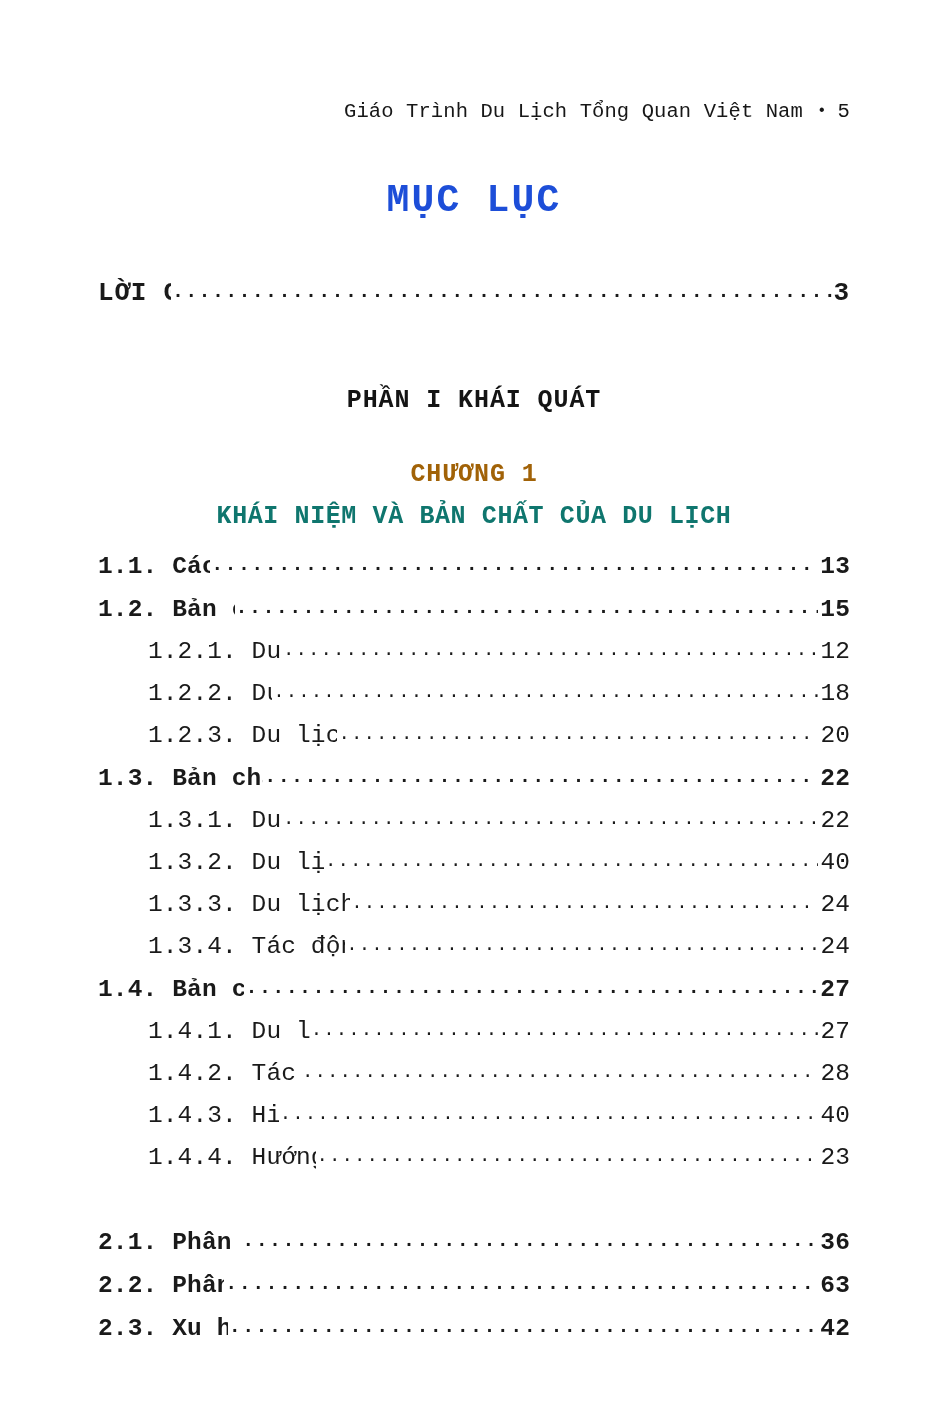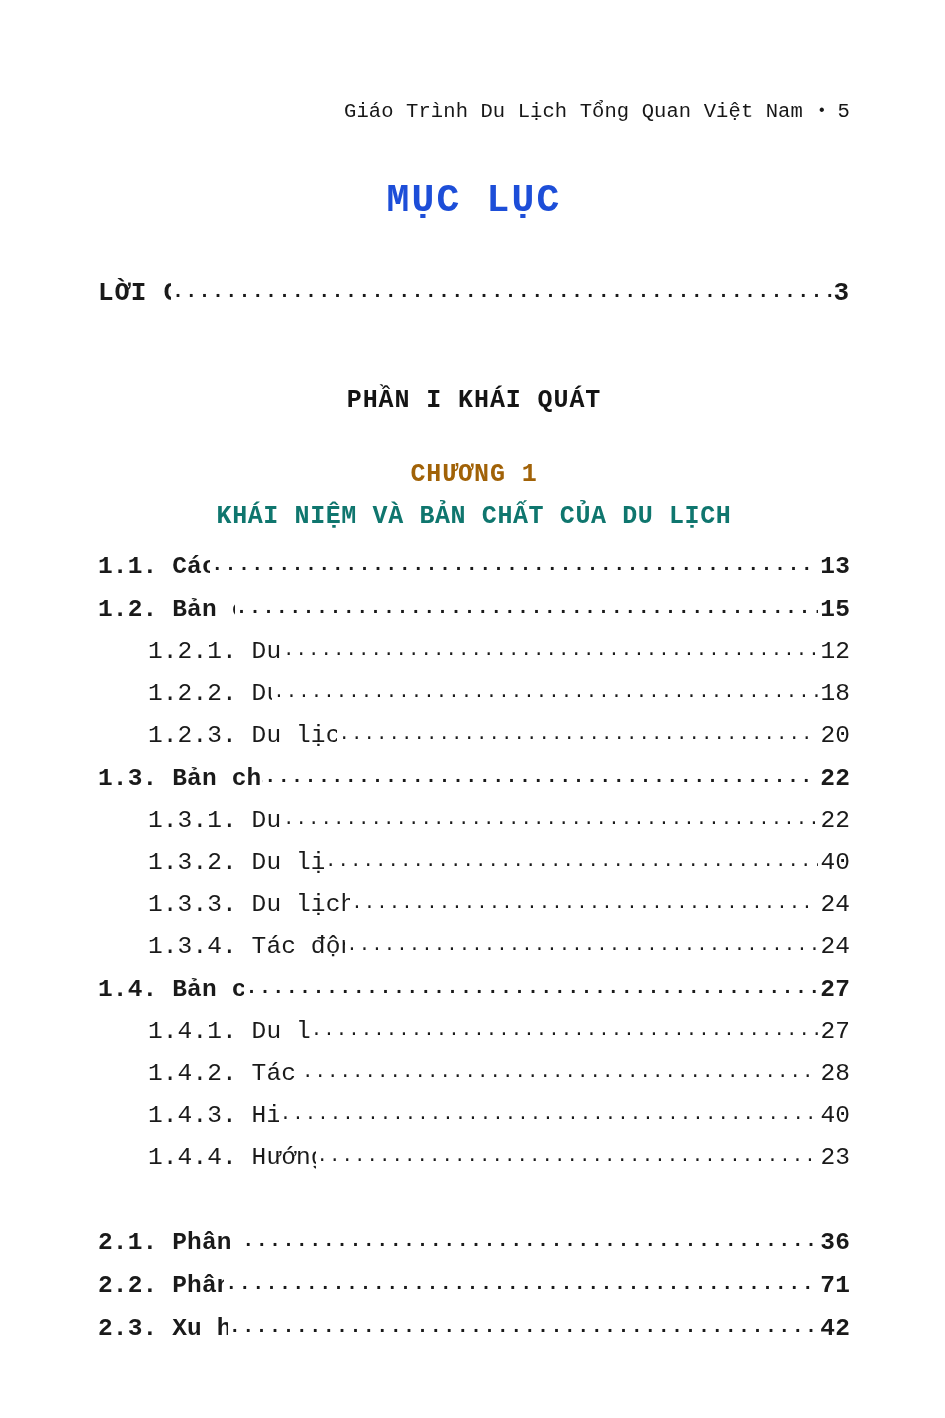--- a/index.html
+++ b/index.html
@@ -276,21 +276,21 @@
 
     <ul class="toc-list group-after-heading" id="chapter-2-entries">
         <li class="toc-entry level-1">
           <span class="entry-text">2.1. Phân loại theo động cơ du lịch</span>
           <span class="leader"></span>
           <span class="entry-page">36</span>
         </li>
         <li class="toc-entry level-1">
           <span class="entry-text">2.2. Phân loại theo không gian</span>
           <span class="leader"></span>
-          <span class="entry-page">71</span>
+          <span class="entry-page">63</span>
         </li>
         <li class="toc-entry level-1">
           <span class="entry-text">2.3. Xu hướng mới trong du lịch</span>
           <span class="leader"></span>
           <span class="entry-page">42</span>
         </li>
       </ul>
 
   </div>
 </div>

